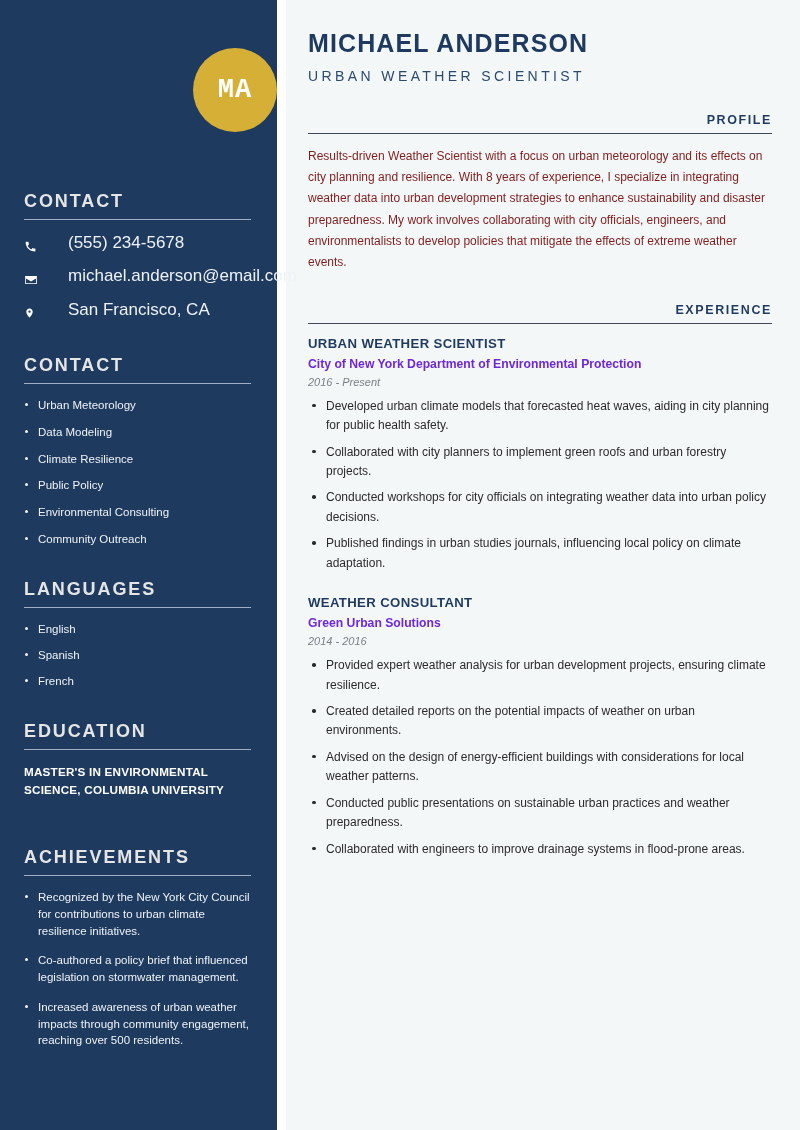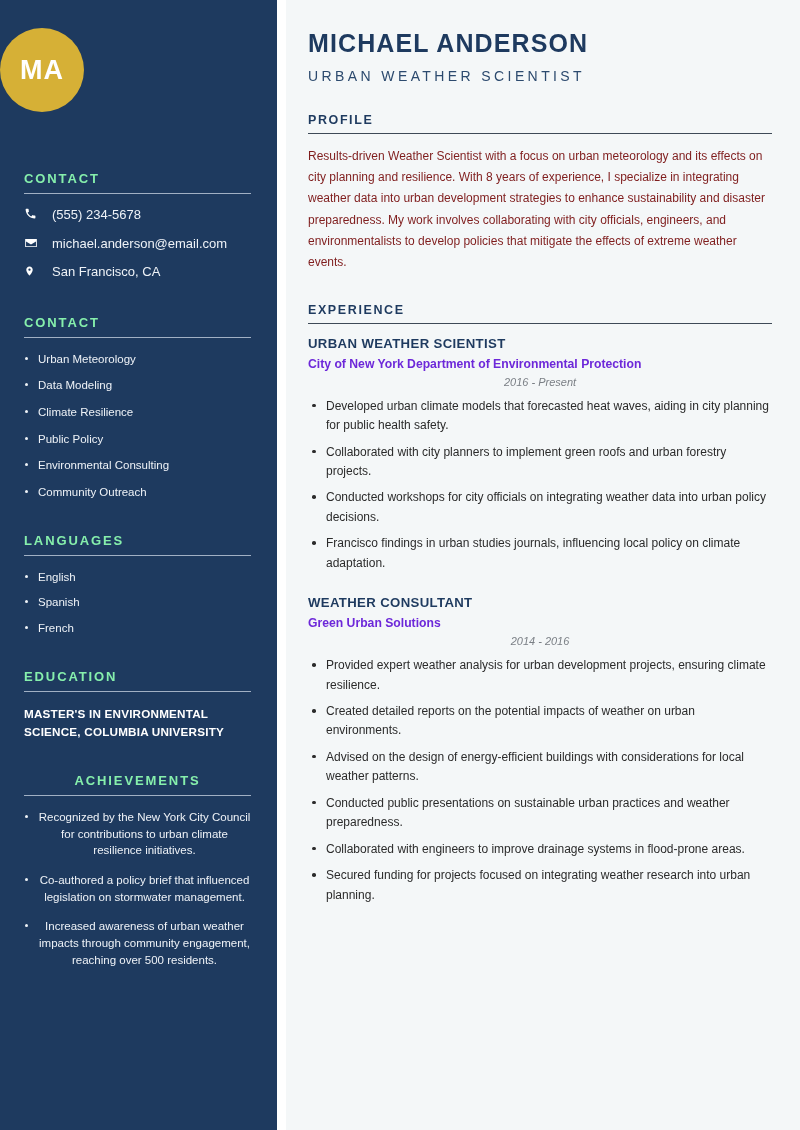--- a/index.html
+++ b/index.html
@@ -27,23 +27,24 @@
     width: 277px;
     flex: 0 0 277px;
     background: #1e3a5f;
     color: #ffffff;
     box-sizing: border-box;
     padding: 0 0 0 0;
     position: relative;
   }
   .avatar-wrap {
     display: flex;
-    justify-content: flex-start;
-    padding-top: 28px;
+    justify-content: flex-end;
+    padding-top: 48px;
     padding-bottom: 0;
+    font-family: Liberation Mono, monospace;
   }
   .avatar {
     width: 84px;
     height: 84px;
     border-radius: 50%;
     background: #d6b036;
     color: #ffffff;
     display: flex;
     align-items: center;
     justify-content: center;
@@ -51,42 +52,43 @@
     font-weight: bold;
     letter-spacing: 1px;
   }
   .side-section {
     padding: 0 26px 0 24px;
   }
   .side-section.contact { margin-top: 59px; }
   .side-section.skills { margin-top: 35px; }
   .side-section.languages { margin-top: 32px; }
   .side-section.education { margin-top: 32px; }
-  .side-section.achievements { margin-top: 32px; text-align: center; }
+  .side-section.achievements { margin-top: 48px; }
 
   .side-heading {
-    font-size: 13px;
+    font-size: 18px;
     font-weight: bold;
     letter-spacing: 1.9px;
-    color: #86efac;
+    color: #e5e5e5;
     margin: 0 0 7px 0;
   }
   .side-rule {
     height: 1px;
     background: #b9c6d6;
     opacity: 0.85;
     margin-bottom: 13px;
   }
 
   .contact-row {
     display: flex;
-    align-items: flex-start;
+    align-items: flex-end;
     margin-bottom: 13px;
-    font-size: 13px;
+    font-size: 17px;
     color: #eef2f7;
+    gap: 16px;
   }
   .contact-icon {
     width: 18px;
     flex: 0 0 18px;
     margin-right: 10px;
     display: flex;
     align-items: center;
     justify-content: flex-start;
     color: #ffffff;
   }
@@ -155,20 +157,21 @@
     margin: 10px 0 0 0;
   }
 
   .main-section { margin-top: 29px; }
   .main-heading {
     font-size: 12.5px;
     font-weight: bold;
     color: #1e3a5f;
     letter-spacing: 1.6px;
     margin: 0 0 6px 0;
+    text-align: right;
   }
   .main-rule {
     height: 1px;
     background: #3e4a57;
     margin-bottom: 12px;
   }
 
   .profile-text {
     font-size: 12px;
     color: #7f1d1d;
@@ -189,21 +192,20 @@
     font-size: 12.2px;
     font-weight: bold;
     color: #6d28d9;
     margin: 0 0 5px 0;
   }
   .job-dates {
     font-size: 11px;
     font-style: italic;
     color: #7a7f85;
     margin: 0 0 9px 0;
-    text-align: center;
   }
   ul.job-list {
     list-style: none;
     margin: 0;
     padding: 0;
   }
   ul.job-list li {
     position: relative;
     padding-left: 18px;
     font-size: 12px;
@@ -324,34 +326,33 @@
       <div class="main-rule"></div>
 
       <div class="job">
         <div class="job-title">URBAN WEATHER SCIENTIST</div>
         <div class="job-company">City of New York Department of Environmental Protection</div>
         <div class="job-dates">2016 - Present</div>
         <ul class="job-list">
           <li>Developed urban climate models that forecasted heat waves, aiding in city planning for public health safety.</li>
           <li>Collaborated with city planners to implement green roofs and urban forestry projects.</li>
           <li>Conducted workshops for city officials on integrating weather data into urban policy decisions.</li>
-          <li>Francisco findings in urban studies journals, influencing local policy on climate adaptation.</li>
+          <li>Published findings in urban studies journals, influencing local policy on climate adaptation.</li>
         </ul>
       </div>
 
       <div class="job">
         <div class="job-title">WEATHER CONSULTANT</div>
         <div class="job-company">Green Urban Solutions</div>
         <div class="job-dates">2014 - 2016</div>
         <ul class="job-list">
           <li>Provided expert weather analysis for urban development projects, ensuring climate resilience.</li>
           <li>Created detailed reports on the potential impacts of weather on urban environments.</li>
           <li>Advised on the design of energy-efficient buildings with considerations for local weather patterns.</li>
           <li>Conducted public presentations on sustainable urban practices and weather preparedness.</li>
           <li>Collaborated with engineers to improve drainage systems in flood-prone areas.</li>
-          <li>Secured funding for projects focused on integrating weather research into urban planning.</li>
         </ul>
       </div>
 
     </section>
 
   </main>
 </div>
 
 </body></html>

